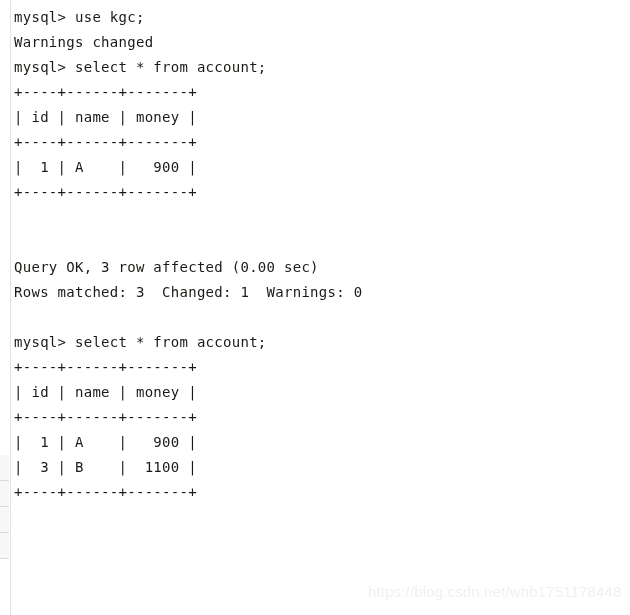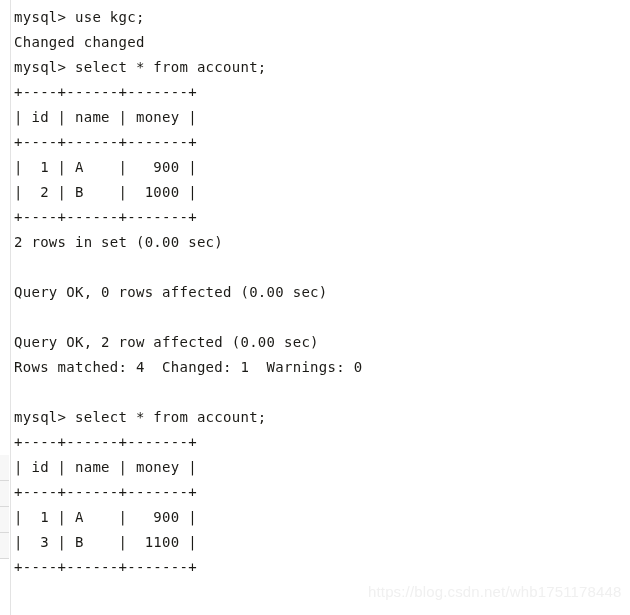--- a/index.html
+++ b/index.html
@@ -86,34 +86,31 @@
   <div id="gutter">
       <div class="gutter-cell" style="top: 455px; height: 26px;"></div>
       <div class="gutter-cell" style="top: 481px; height: 26px;"></div>
       <div class="gutter-cell" style="top: 507px; height: 26px;"></div>
       <div class="gutter-cell" style="top: 533px; height: 26px;"></div>
     </div>
   <div id="gutter-rule"></div>
 
   <div id="console">
       <div class="line">mysql&gt; use kgc;</div>
-      <div class="line">Changed changed</div>
+      <div class="line">Warnings changed</div>
       <div class="line">mysql&gt; select * from account;</div>
       <div class="line">+----+------+-------+</div>
       <div class="line">| id | name | money |</div>
       <div class="line">+----+------+-------+</div>
       <div class="line">|  1 | A    |   900 |</div>
-      <div class="line">|  2 | B    |  1000 |</div>
       <div class="line">+----+------+-------+</div>
-      <div class="line">2 rows in set (0.00 sec)</div>
       <div class="line blank"></div>
-      <div class="line">Query OK, 0 rows affected (0.00 sec)</div>
       <div class="line blank"></div>
-      <div class="line">Query OK, 2 row affected (0.00 sec)</div>
-      <div class="line">Rows matched: 4  Changed: 1  Warnings: 0</div>
+      <div class="line">Query OK, 3 row affected (0.00 sec)</div>
+      <div class="line">Rows matched: 3  Changed: 1  Warnings: 0</div>
       <div class="line blank"></div>
       <div class="line">mysql&gt; select * from account;</div>
       <div class="line">+----+------+-------+</div>
       <div class="line">| id | name | money |</div>
       <div class="line">+----+------+-------+</div>
       <div class="line">|  1 | A    |   900 |</div>
       <div class="line">|  3 | B    |  1100 |</div>
       <div class="line">+----+------+-------+</div>
     </div>
 

